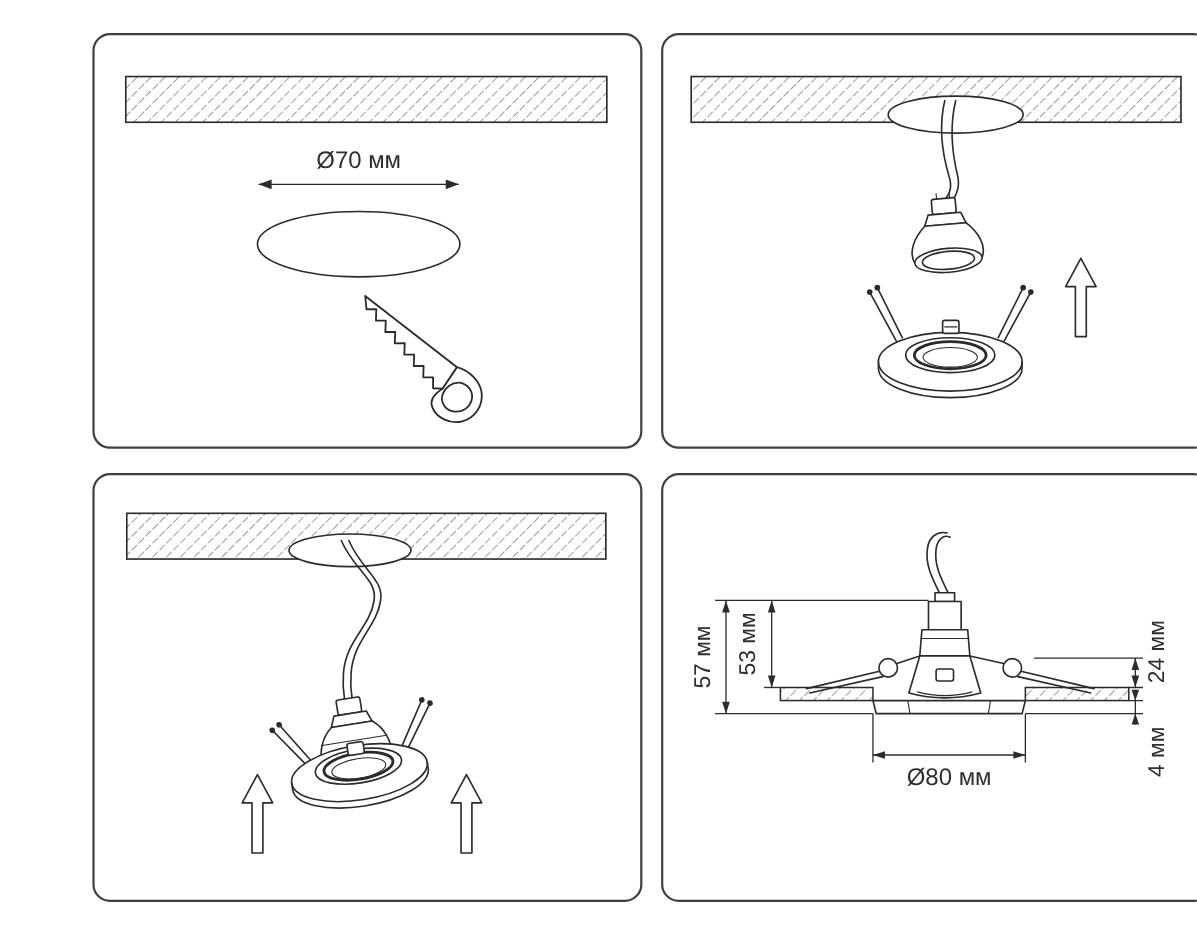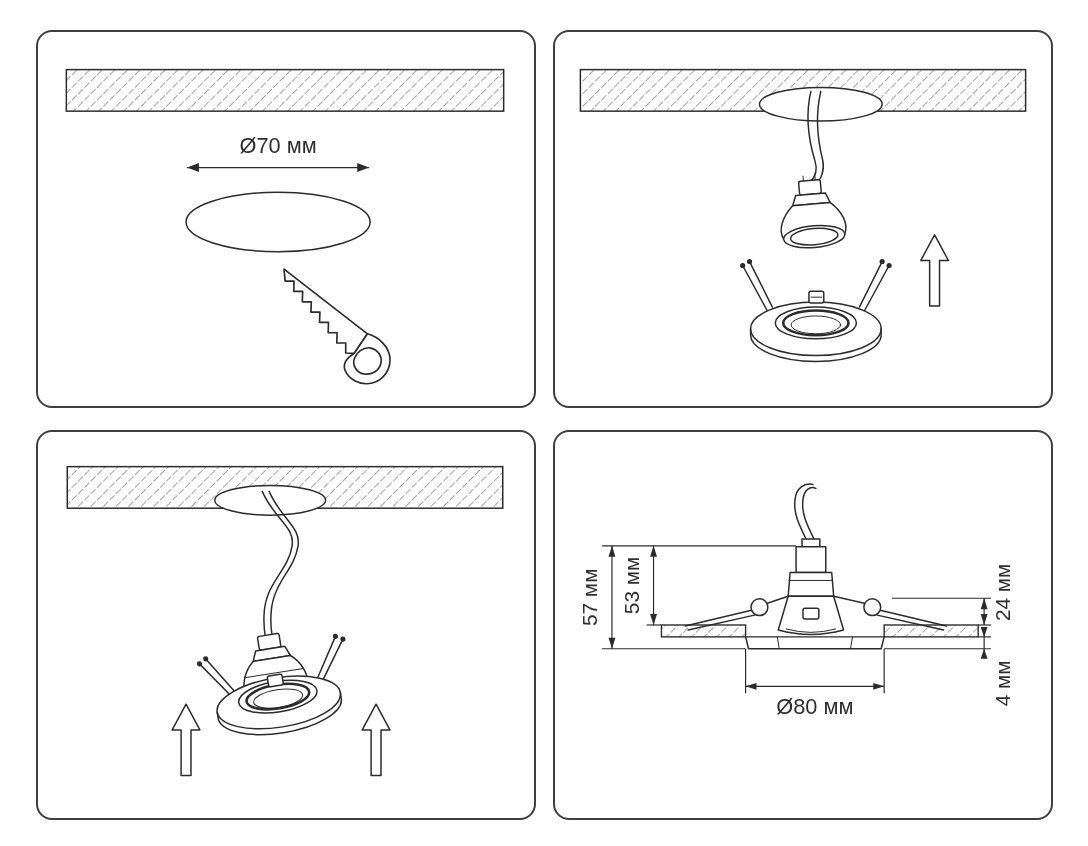--- a/index.html
+++ b/index.html
@@ -3,20 +3,21 @@
 <meta charset="utf-8">
 <style>
   html,body{margin:0;padding:0;background:#ffffff;}
   body{width:1088px;height:846px;font-family:"Liberation Sans",sans-serif;}
   .grid{
     display:grid;
     grid-template-columns:500px 500px;
     grid-template-rows:378px 390px;
     column-gap:17px;row-gap:22px;
     padding:30px 0 0 36px;
+    margin-left:48px;
   }
   .panel{
     border:2px solid #3f3f3f;
     border-radius:16px;
     box-sizing:border-box;
     background:#ffffff;
     overflow:hidden;
   }
   .panel svg{display:block;width:100%;height:100%;}
   .s   {stroke:#2b2b2b;stroke-width:1.5;fill:none;stroke-linecap:round;stroke-linejoin:round;}

